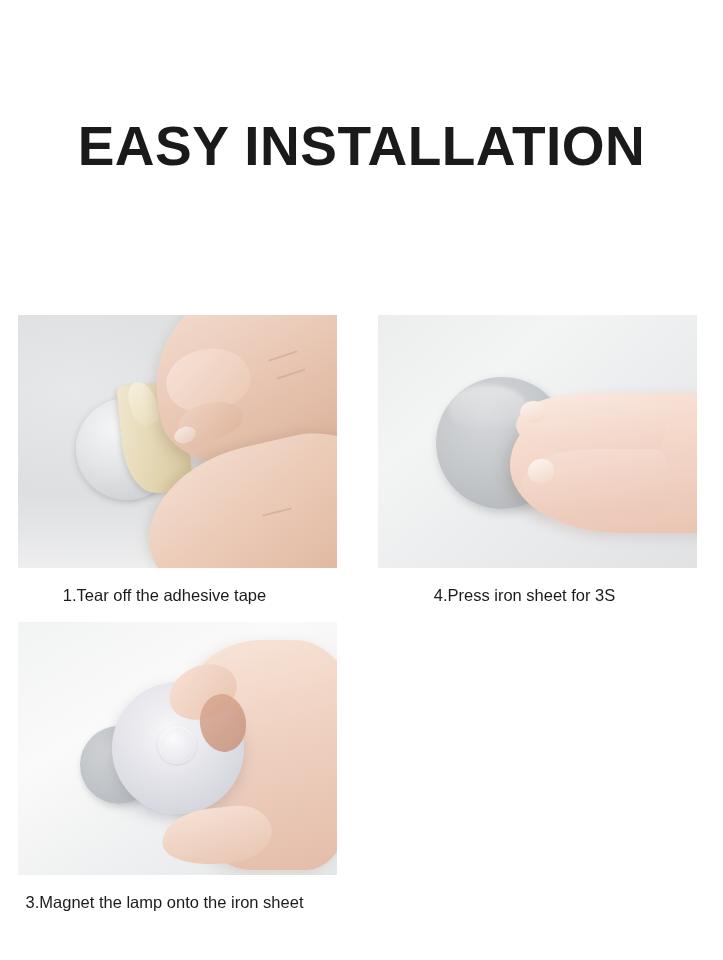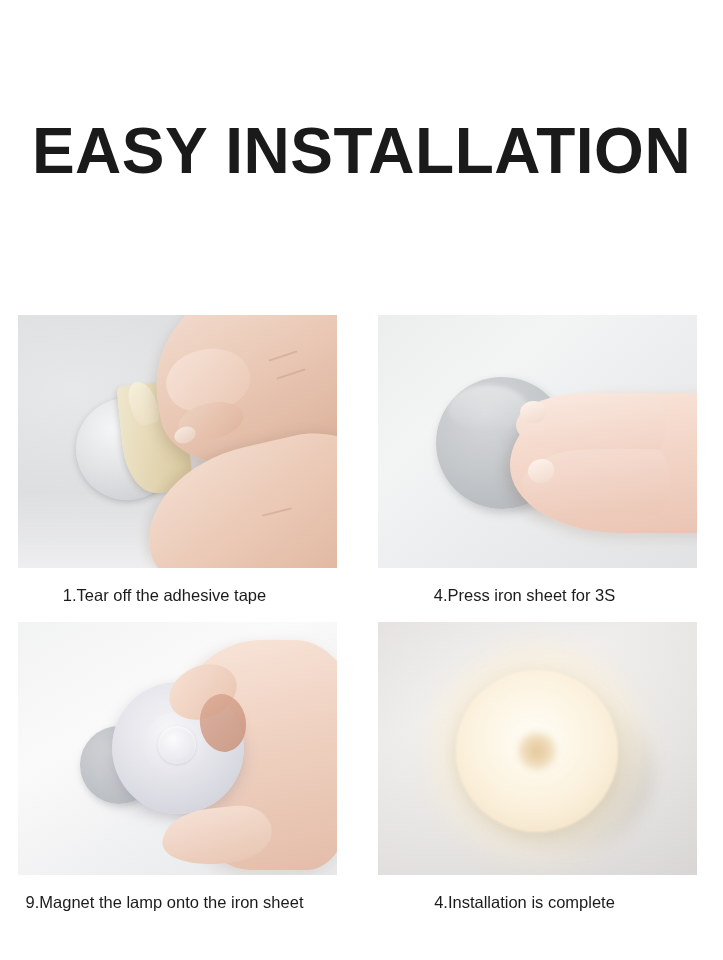--- a/index.html
+++ b/index.html
@@ -27,21 +27,21 @@
   .title-block {
     position: absolute;
     left: 0;
     top: 118px;
     width: 723px;
     text-align: center;
   }
   .page-title {
     display: inline-block;
     font-family: "Liberation Sans", sans-serif;
-    font-size: 64px;
+    font-size: 55px;
     font-weight: 700;
     letter-spacing: 0.5px;
     color: #1a1a1a;
     line-height: 1.05;
     white-space: nowrap;
   }
 
   
   .steps-grid {
     position: absolute;
@@ -489,29 +489,18 @@
         <div class="p3-wall-shadow"></div>
         <div class="p3-disc"></div>
         <div class="p3-hand"></div>
         <div class="p3-lamp"></div>
         <div class="p3-lamp-ring"></div>
         <div class="p3-lamp-dome"></div>
         <div class="p3-knuckle1"></div>
         <div class="p3-knuckle2"></div>
         <div class="p3-thumb"></div>
       </div>
-      <div class="caption">9.Magnet the lamp onto the iron sheet</div>
+      <div class="caption">3.Magnet the lamp onto the iron sheet</div>
     </div>
 
-    <div class="step">
-      <div class="photo">
-        <div class="p4-bg"></div>
-        <div class="p4-lamp-shadow"></div>
-        <div class="p4-glow-outer"></div>
-        <div class="p4-lamp"></div>
-        <div class="p4-lamp-center"></div>
-        <div class="p4-vignette"></div>
-      </div>
-      <div class="caption">4.Installation is complete</div>
-    </div>
 
   </div>
 </div>
 
 </body></html>

